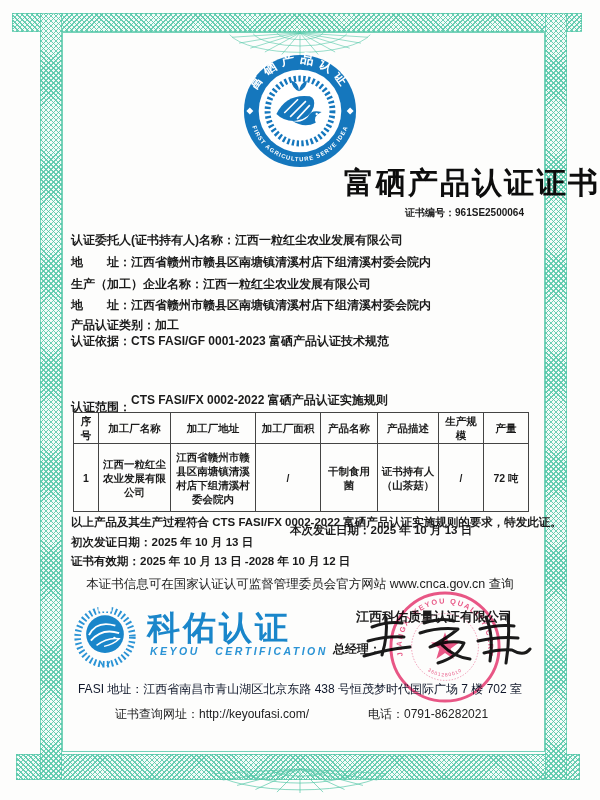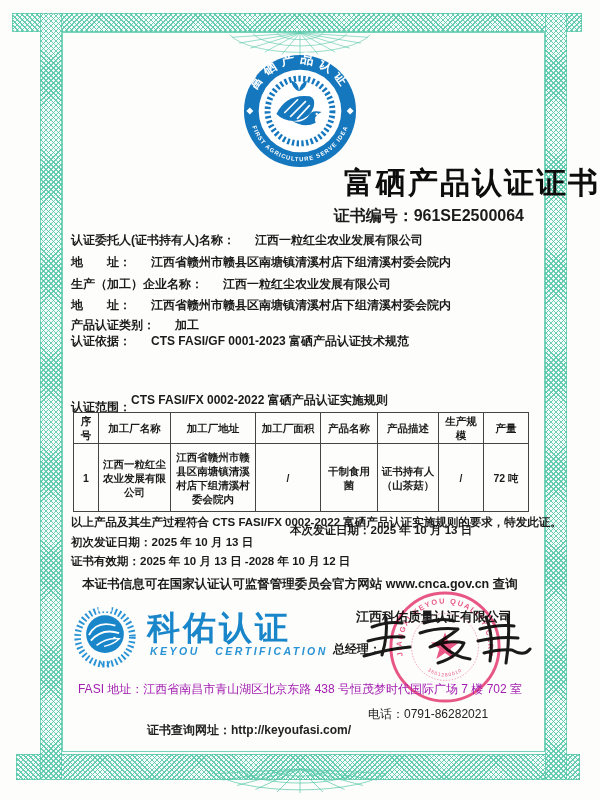--- a/index.html
+++ b/index.html
@@ -22,23 +22,23 @@
   .inner-line  { position:absolute; left:62px; right:55px; top:32px; bottom:48px;
                  border:1px solid rgba(84,199,168,.8); pointer-events:none; }
   .fan { position:absolute; left:50%; transform:translateX(-50%); }
   .fan-top { top:31px; width:150px; height:28px; }
   .fan-bottom { bottom:3px; width:190px; height:30px; }
 
   
   .abs { position:absolute; }
   .title { left:0; right:0; top:163px; text-align:right;
            font-size:30px; font-weight:800; letter-spacing:2px; color:#0d0d0d; }
-  .certno { right:76px; top:206px; font-size:16px; font-weight:700; }
+  .certno { right:76px; top:206px; font-size:10px; font-weight:700; }
   .frow { left:71px; width:480px; font-size:12px; font-weight:700; white-space:nowrap; }
-  .frow .lbl { margin-right:20px; }
+  .frow .lbl { margin-right:0; }
   .indent { padding-left:60px;margin-top:41px; }
 
   
   .scope-table { position:absolute; left:73px; top:412px; border-collapse:collapse;
                  table-layout:fixed; font-size:10.5px; font-weight:700; color:#1b1b1b; }
   .scope-table th, .scope-table td { border:1px solid #444; text-align:center;
                  vertical-align:middle; padding:1px 2px; line-height:1.35; overflow:hidden; }
   .scope-table th { height:26px; font-weight:700; }
   .scope-table td { height:68px; }
 
@@ -47,22 +47,22 @@
 
   
   .keyou-cn { left:147px; top:606px; font-size:33px; font-weight:900; color:#1a86ca; letter-spacing:3px; }
   .keyou-en { left:150px; top:645px; font-size:10.5px; font-weight:700; color:#2a93d5;
               letter-spacing:2.5px; word-spacing:10px; font-style:italic; }
   .issuer-company { left:356px; top:608px; font-size:13px; font-weight:700; }
   .signer-title { left:333px; top:641px; font-size:12px; font-weight:700; }
   .seal { left:386px; top:588px; width:118px; height:118px; mix-blend-mode:multiply; opacity:.9; }
   .signature { left:358px; top:609px; width:180px; height:62px; }
 
-  .footer-addr { left:0; right:0; top:681px; text-align:center; font-size:12px; font-weight:500; color:#a21caf; }
-  .footer-url { left:115px; top:722px; font-size:12px; font-weight:700; color:#222;margin-left:32px; }
+  .footer-addr { left:0; right:0; top:681px; text-align:center; font-size:12px; font-weight:500; color:#0f172a; }
+  .footer-url { left:115px; top:706px; font-size:12px; font-weight:400; color:#222; }
   .footer-tel { left:368px; top:706px; font-size:12px; font-weight:500; color:#222; }
 </style>
 </head>
 <body>
 
 <div id="cert">
 
   <div class="band band-top"></div>
   <div class="band band-bottom"></div>
   <div class="band band-left"></div>
@@ -190,21 +190,21 @@
 
   <div class="abs small-line" style="left:71px; top:515px;">以上产品及其生产过程符合 CTS FASI/FX 0002-2022 富硒产品认证实施规则的要求，特发此证。</div>
 
   <div class="abs small-line" style="left:71px; top:535px;">
     <span>初次发证日期：</span><span>2025 年 10 月 13 日</span></div>
   <div class="abs small-line" style="left:290px; top:523px;">
     <span>本次发证日期：</span><span>2025 年 10 月 13 日</span></div>
   <div class="abs small-line" style="left:71px; top:554px;">
     <span>证书有效期：</span><span>2025 年 10 月 13 日 -2028 年 10 月 12 日</span></div>
 
-  <div class="abs center-line" style="top:576px; font-size:12.5px; font-weight:700;">本证书信息可在国家认证认可监督管理委员会官方网站 www.cnca.gov.cn 查询</div>
+  <div class="abs center-line" style="top:576px; font-size:12.5px; font-weight:400;">本证书信息可在国家认证认可监督管理委员会官方网站 www.cnca.gov.cn 查询</div>
 
   <svg class="abs" style="left:72px; top:602px; width:66px; height:68px;" viewBox="0 0 70 70">
     <circle cx="35" cy="36" r="29" fill="none" stroke="#2a93d5" stroke-width="7" stroke-dasharray="2 2.6"></circle>
     <rect x="28" y="0" width="14" height="9" fill="#fdfdfc"></rect>
     <circle cx="35" cy="33" r="20" fill="#1a86ca"></circle>
     <path d="M18,34 Q26,18 46,24" stroke="#ffffff" stroke-width="2" fill="none"></path>
     <path d="M20,40 Q32,26 50,32" stroke="#ffffff" stroke-width="2" fill="none"></path>
     <path d="M26,45 Q38,36 50,38 Q44,44 34,46" stroke="#ffffff" stroke-width="1.6" fill="none"></path>
     <circle cx="45" cy="37" r="1.3" fill="#ffffff"></circle>
     <path d="M30,62 l3,5 M40,62 l-3,5" stroke="#2a93d5" stroke-width="1.5"></path>

